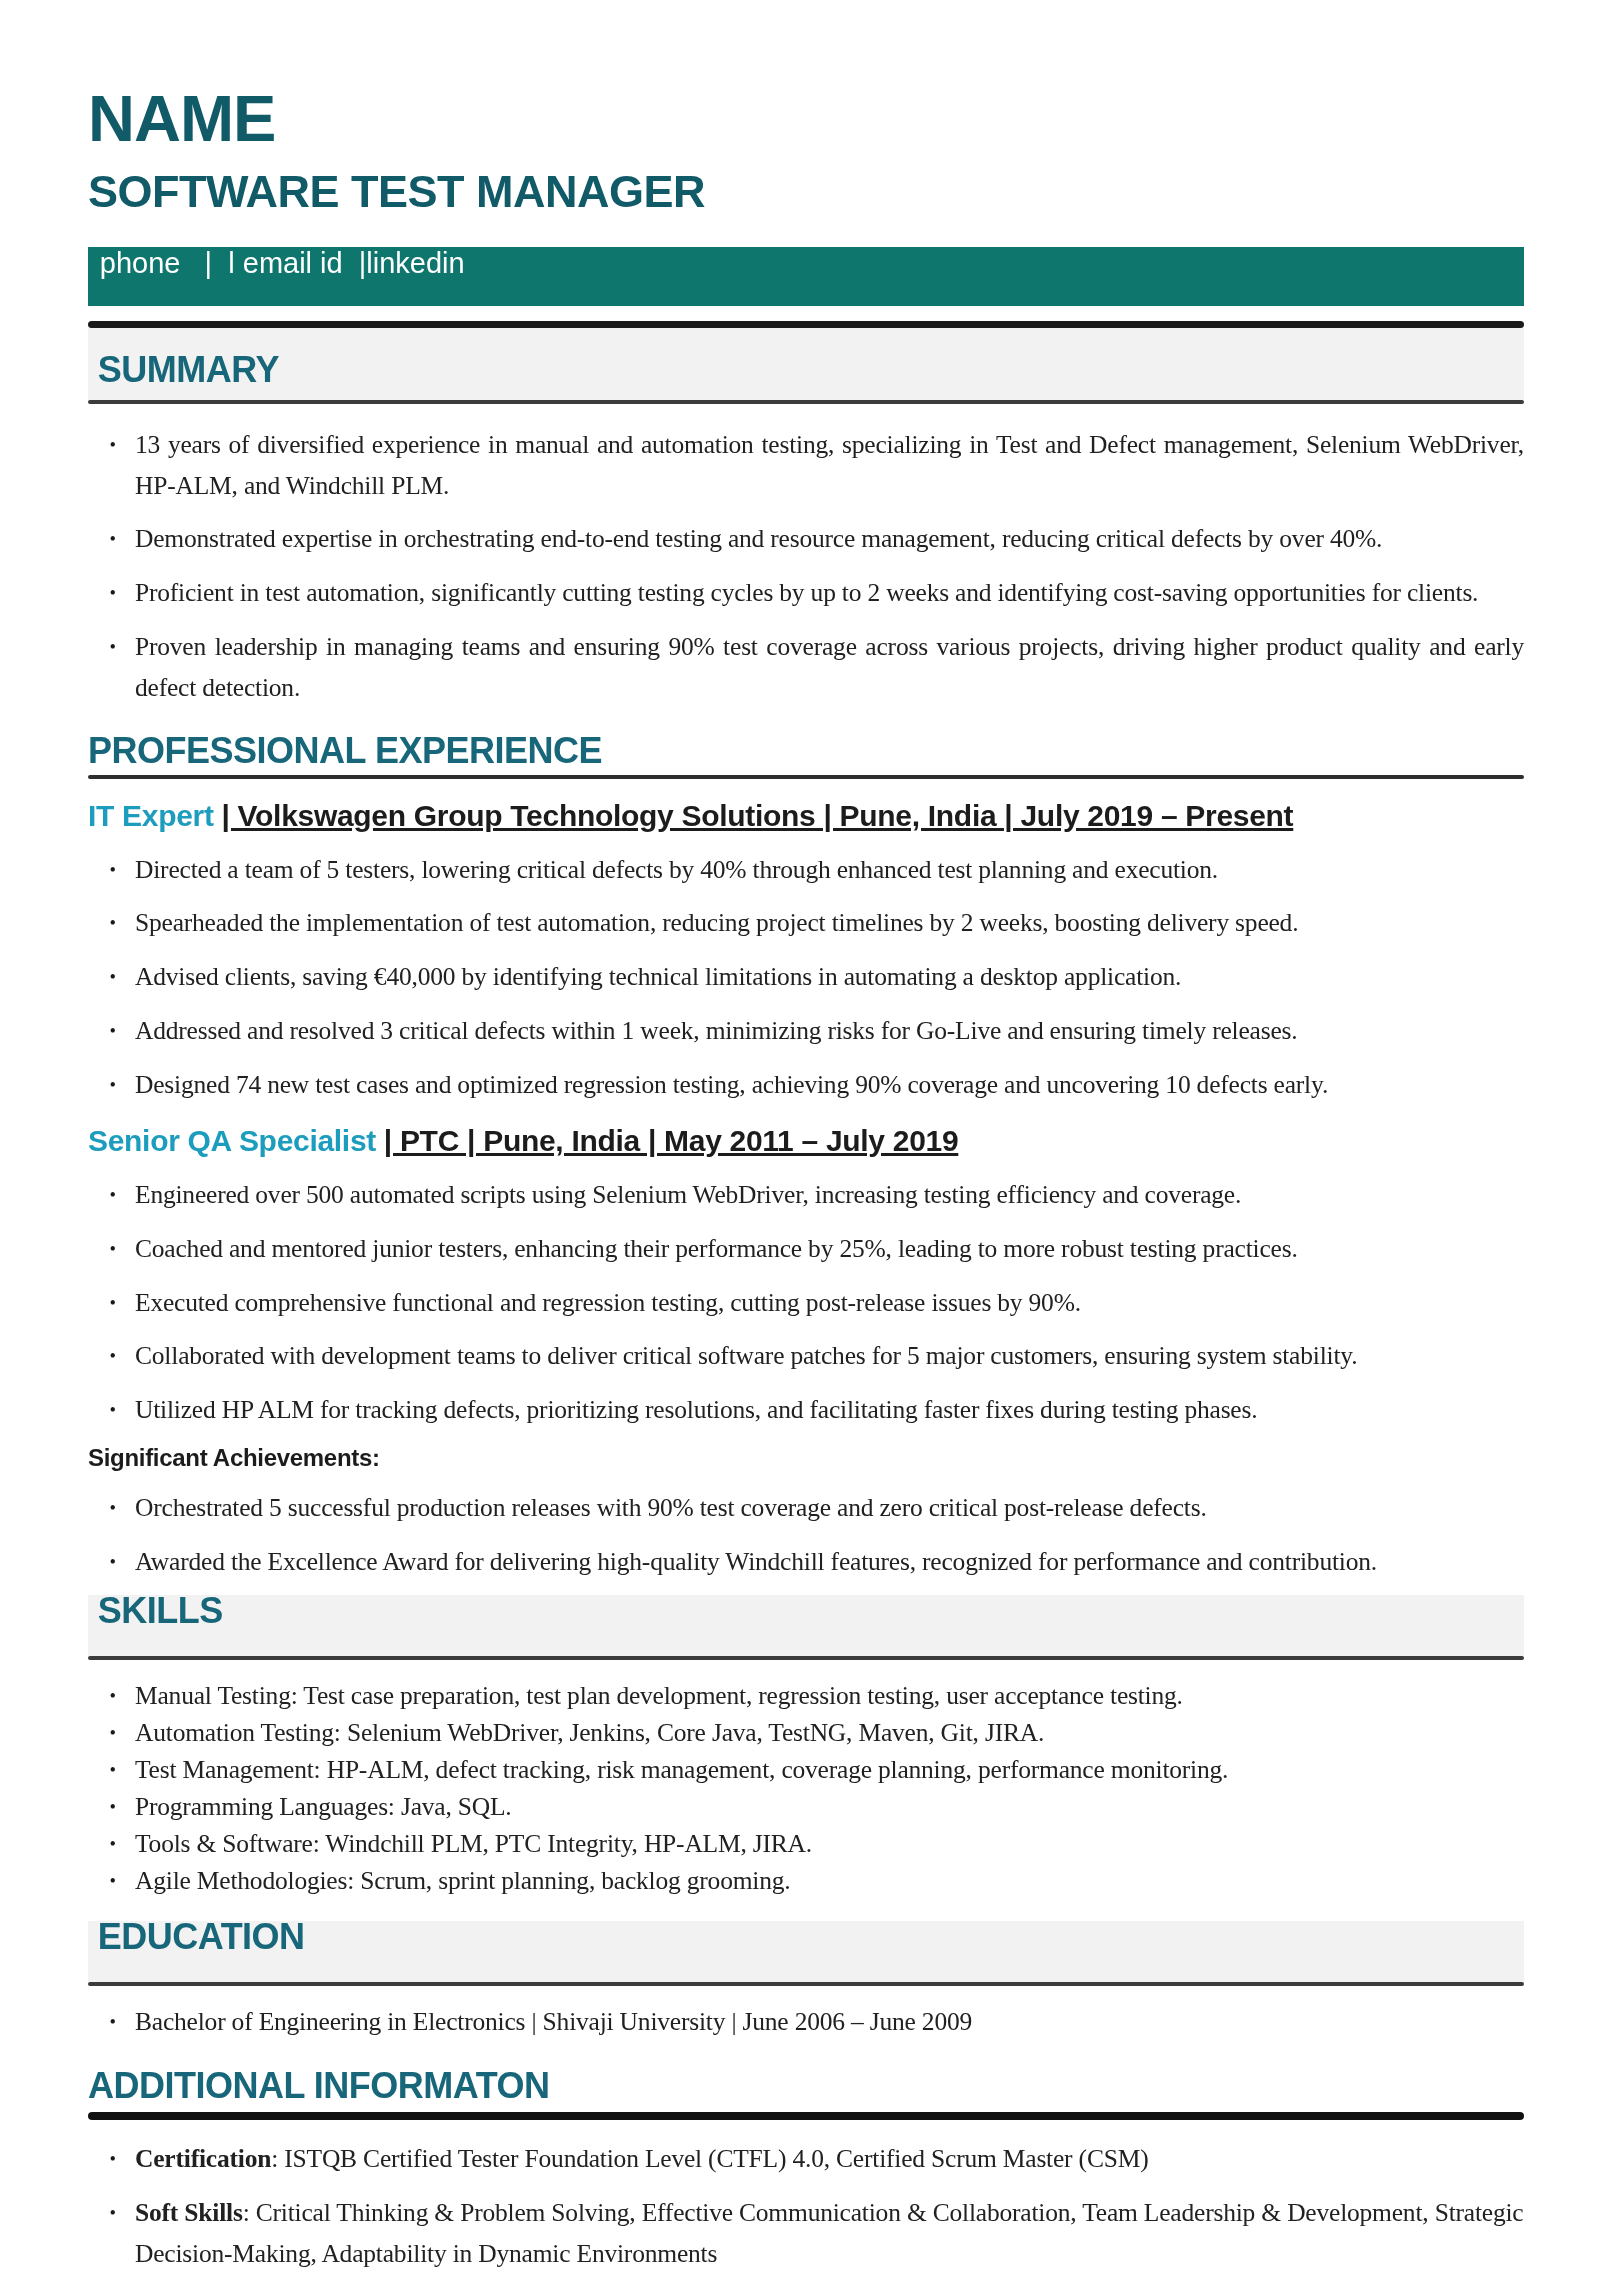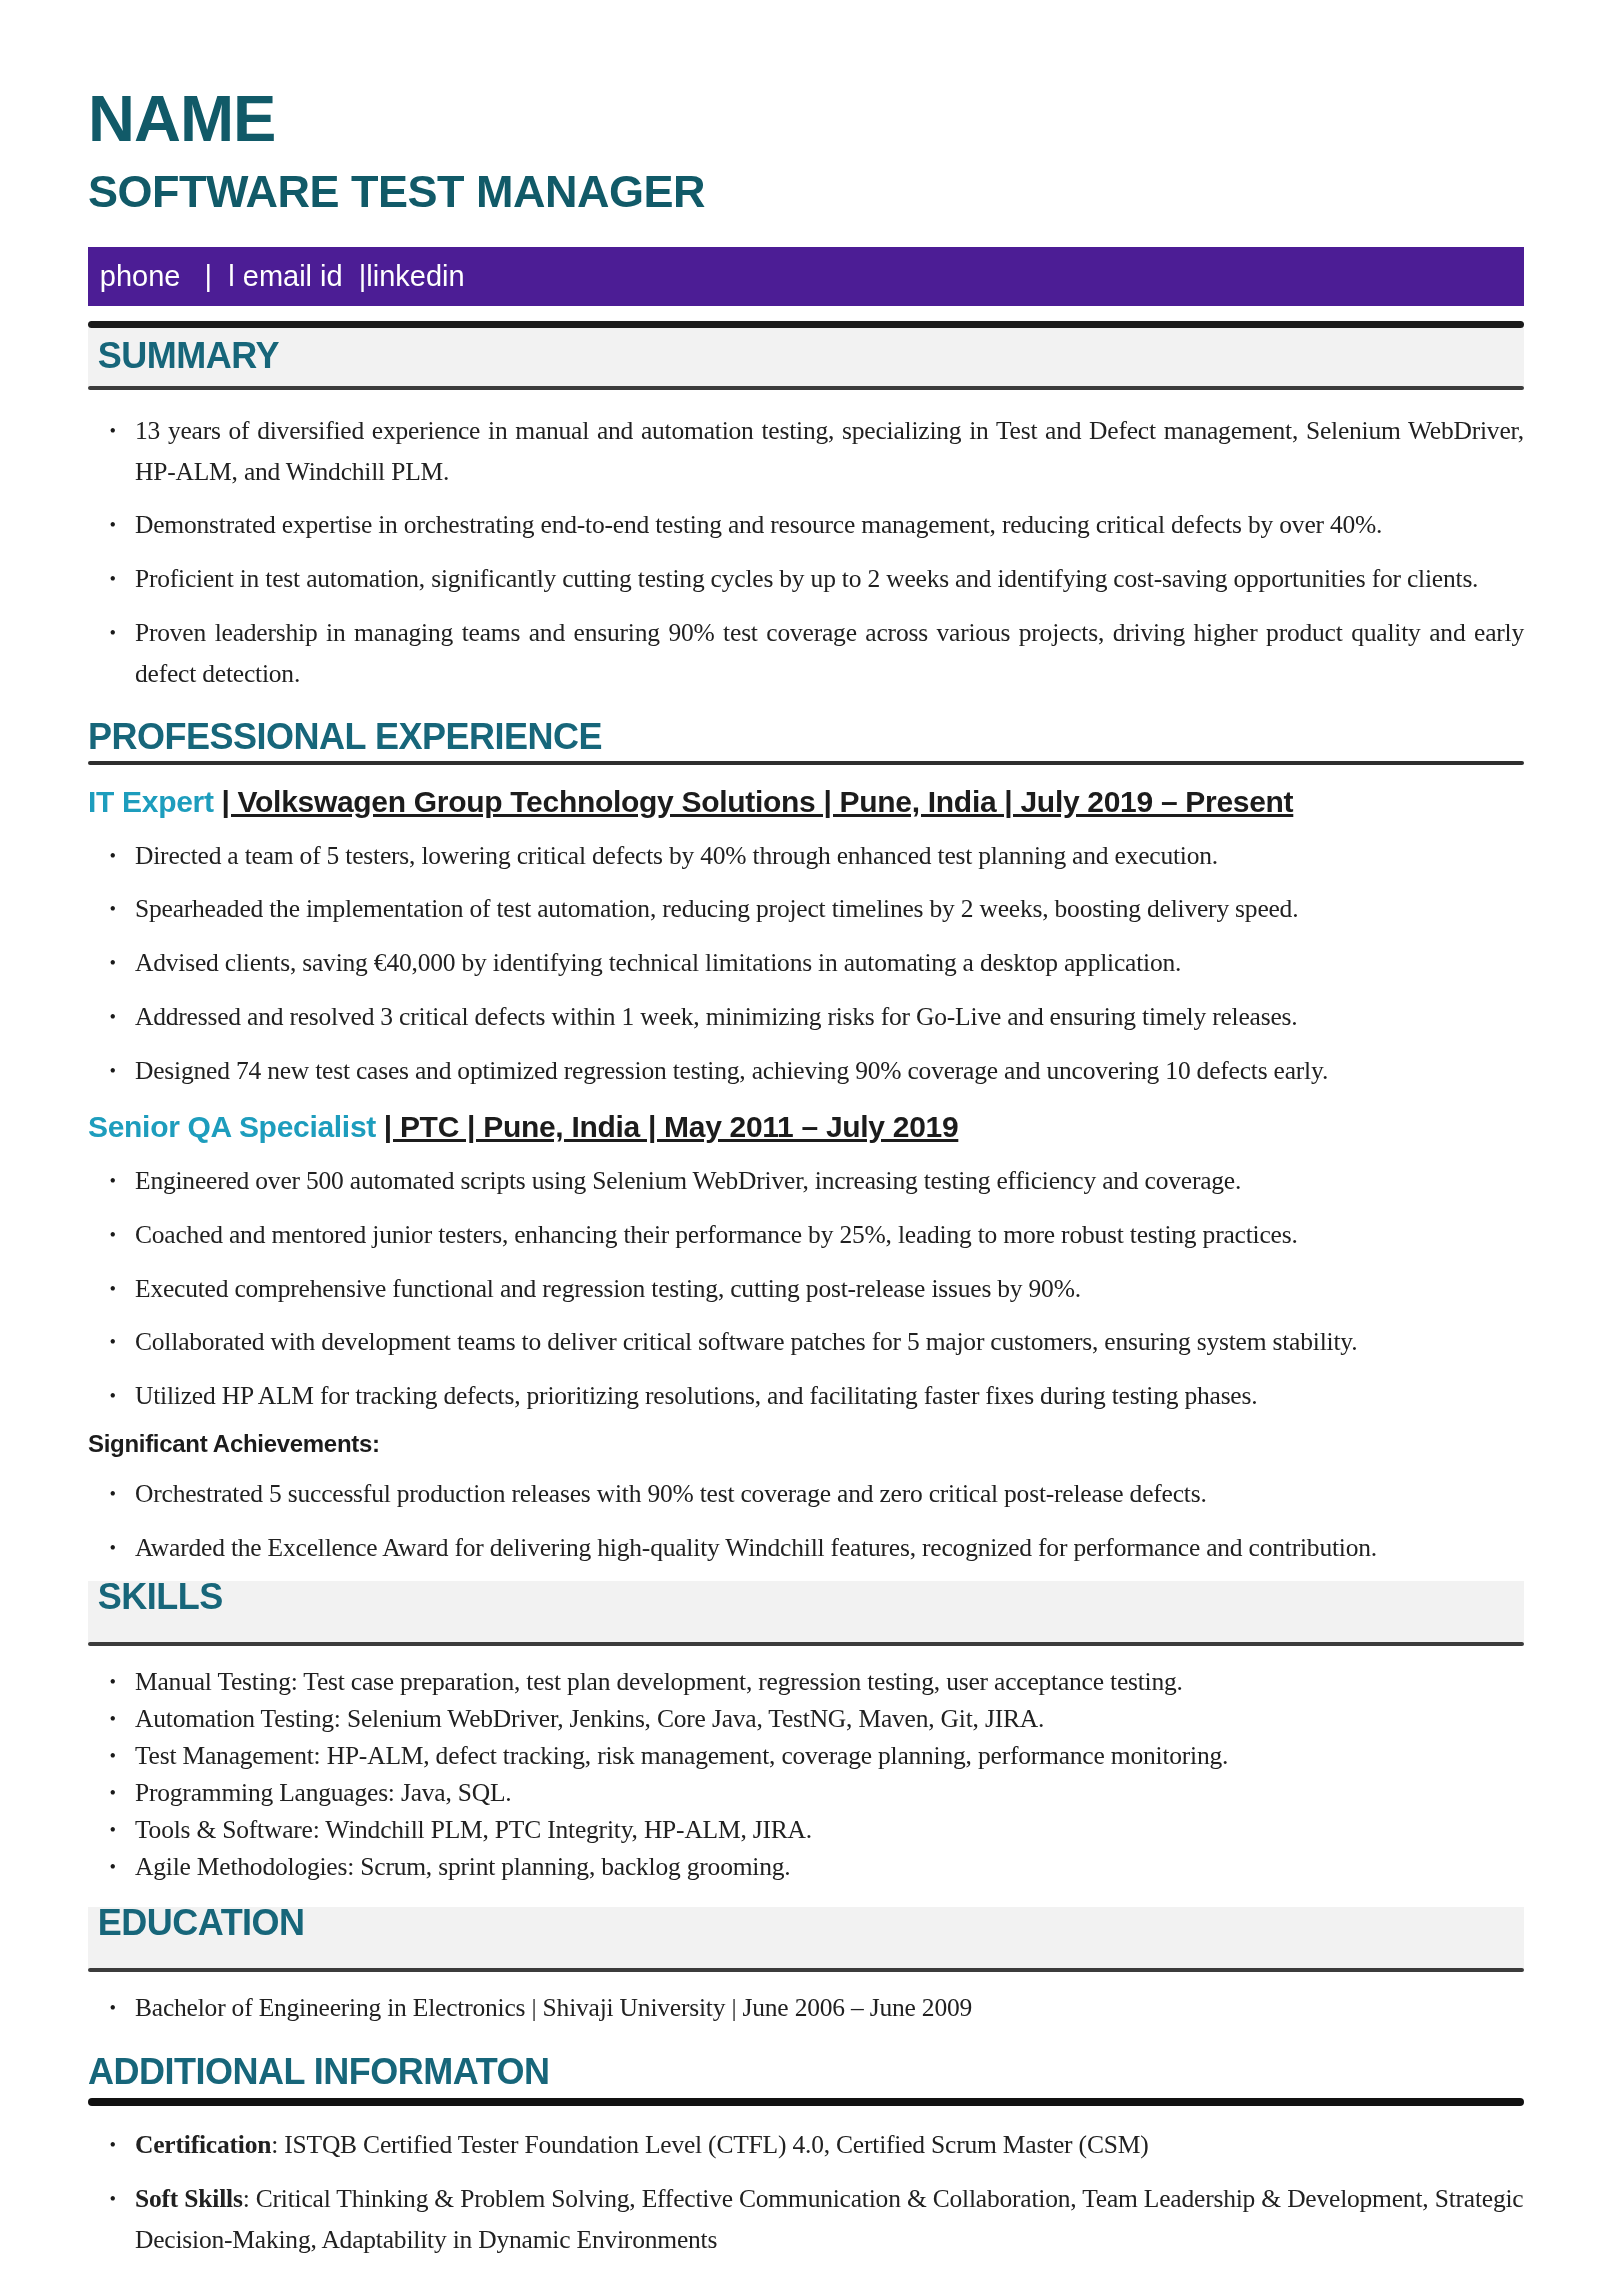--- a/index.html
+++ b/index.html
@@ -6,32 +6,32 @@
   .page{
     width:1622px;height:2294px;box-sizing:border-box;
     padding:86px 98px 0 88px;
     font-family:"Liberation Sans","DejaVu Sans",sans-serif;
     color:#212121;overflow:hidden;position:relative;
   }
   
   .name{font-size:65px;font-weight:bold;color:#115a68;line-height:1;margin:0 0 17.6px 0;letter-spacing:-1px;}
   .job-title{font-size:45px;font-weight:bold;color:#115a68;line-height:1;margin:0 0 33px 0;letter-spacing:-0.5px;}
   .banner{
-    height:59px;background:#4c1d95;display:flex;align-items:center;
+    height:59px;background:#0f766e;display:flex;align-items:flex-start;
     padding-left:11.8px;box-sizing:border-box;
   }
   .banner span{color:#ffffff;font-size:29px;white-space:pre;}
   
   .rule-black{height:6.9px;background:#1b1b1b;border-radius:3.9px;margin-top:15.7px;}
   .rule-band{height:3.9px;background:#3c3c3c;border-radius:2.9px;}
   .rule-thin{height:3.9px;background:#2e2e2e;border-radius:2.9px;margin-top:5.9px;}
   .rule-thick{height:8.8px;background:#111111;border-radius:4.9px;margin-top:7.8px;}
   
   .band{
-    height:58px;background:#f2f2f2;display:flex;align-items:flex-end;
+    height:72px;background:#f2f2f2;display:flex;align-items:flex-end;
     padding:0 0 11.8px 9.8px;box-sizing:border-box;
   }
   .band.short{height:61px;padding-bottom:27px;}
   .sec-label{font-size:36px;font-weight:bold;color:#17667a;line-height:1;letter-spacing:-0.5px;}
   .sec-plain{font-size:36px;font-weight:bold;color:#17667a;line-height:1;letter-spacing:-0.5px;margin:27.4px 0 0 0;}
   
   ul.blist{list-style:none;margin:19.6px 0 25.5px 0;padding:0;}
   ul.blist li{
     position:relative;padding-left:47px;margin:0 0 12.7px 0;
     font-size:25.5px;line-height:41px;text-align:justify;letter-spacing:-0.2px;font-family:Liberation Serif, serif;

